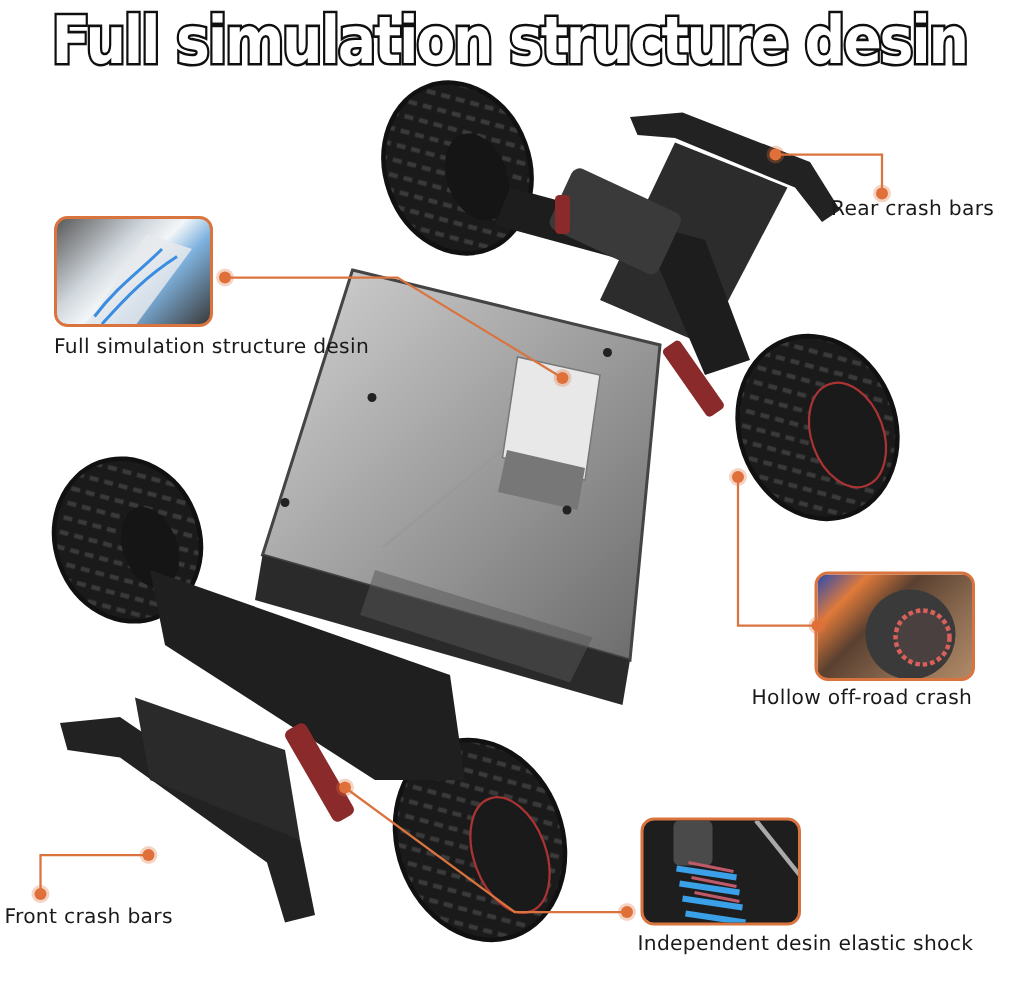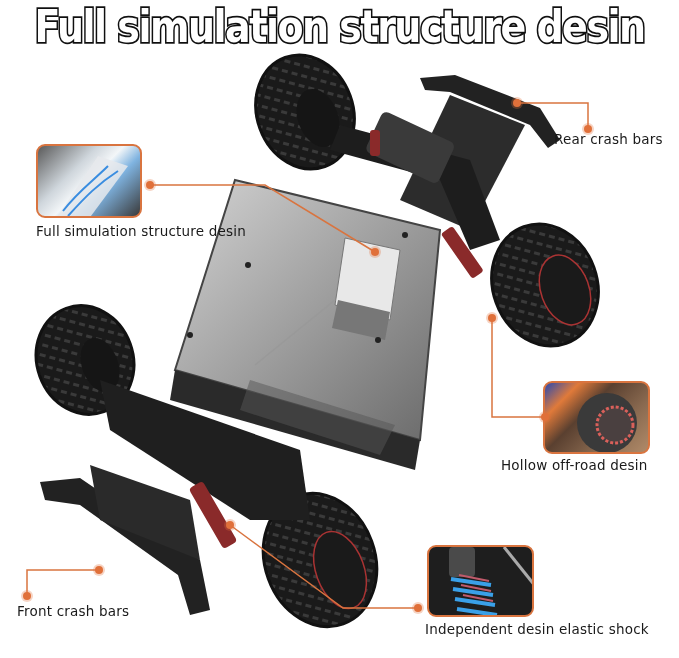--- a/index.html
+++ b/index.html
@@ -104,25 +104,25 @@
 <div class="label" style="left:36px;top:223px">Full simulation structure desin</div>
 
 <div class="inset" style="left:543px;top:381px;width:107px;height:73px;background:linear-gradient(135deg,#2a4ab0 0%,#e07a3a 20%,#5a4030 40%,#8a6a50 70%,#b08a68 100%);">
   <svg width="107" height="73">
     <circle cx="62" cy="40" r="30" fill="#3a3a3a"></circle>
     <circle cx="70" cy="42" r="18" fill="#4a4040" stroke="#d9605a" stroke-width="3" stroke-dasharray="3 2"></circle>
   </svg>
 </div>
 <div class="dot" style="left:492px;top:318px"></div>
 <div class="dot" style="left:545px;top:417px"></div>
-<div class="label" style="left:501px;top:457px">Hollow off-road desin</div>
+<div class="label" style="left:501px;top:457px">Hollow off-road crash</div>
 
 <div class="dot" style="left:99px;top:570px"></div>
 <div class="dot" style="left:27px;top:596px"></div>
-<div class="label" style="left:17px;top:603px">Front crash bars</div>
+<div class="label" style="left:3px;top:603px">Front crash bars</div>
 
 <div class="inset" style="left:427px;top:545px;width:107px;height:72px;background:#1e1e1e;">
   <svg width="107" height="72">
     <rect x="20" y="0" width="26" height="30" rx="4" fill="#4a4a4a"></rect>
     <g stroke="#3aa0e8" stroke-width="4" fill="none">
       <path d="M22,32 L62,38 M24,42 L64,48 M26,52 L66,58 M28,62 L68,68"></path>
     </g>
     <g stroke="#c05a6a" stroke-width="2" fill="none">
       <path d="M30,28 L60,34 M32,38 L62,44 M34,48 L64,54"></path>
     </g>

